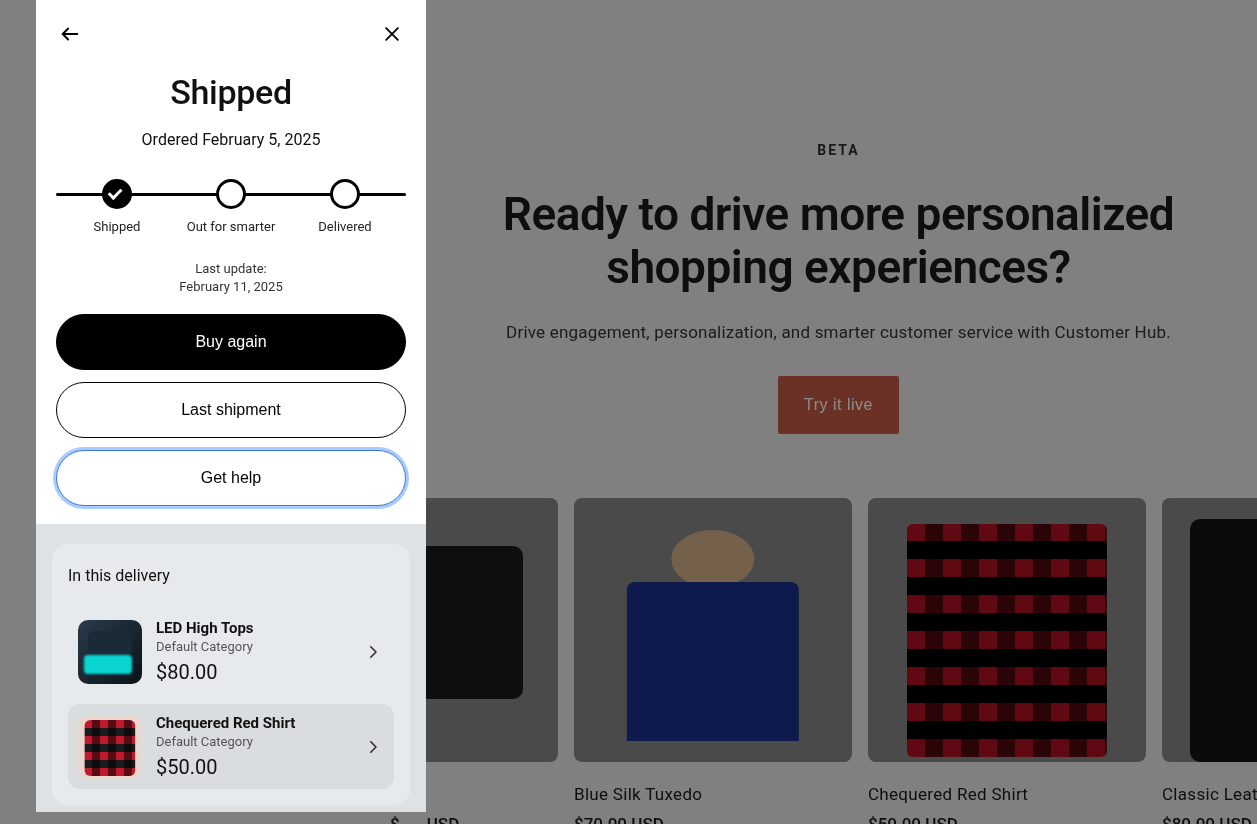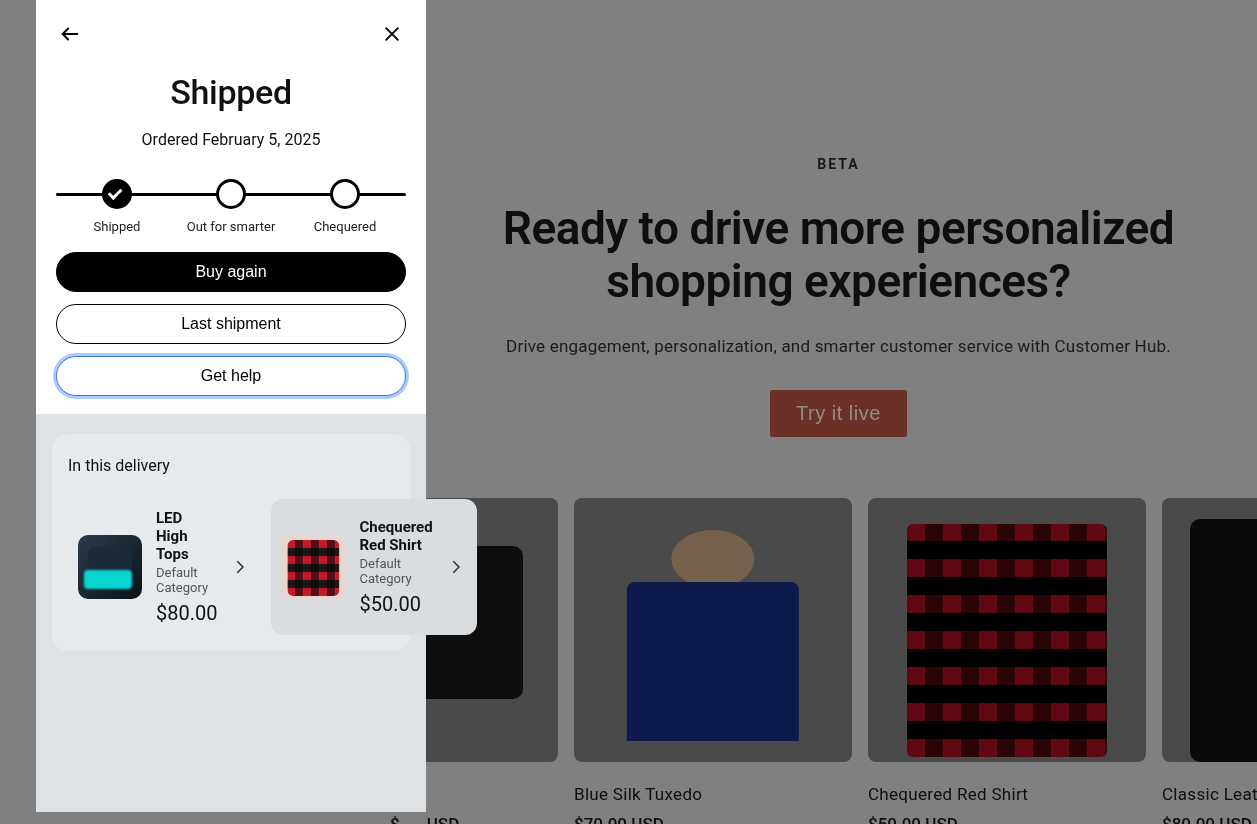--- a/index.html
+++ b/index.html
@@ -13,21 +13,21 @@
   }
   .bg-overlay {
     position: absolute; inset: 0;
     background: rgba(0,0,0,0.45);
     pointer-events: none;
     z-index: 5;
   }
   .bg-hero {
     position: absolute;
     left: 420px; right: 0;
-    top: 156px;
+    top: 142px;
     text-align: center;
     padding: 0 40px;
     color: #1a1a1a;
   }
   .bg-beta {
     font-size: 14px; font-weight: 700; letter-spacing: 2px;
     color: #2f2f2f;
     margin-bottom: 30px;
   }
   .bg-title {
@@ -36,22 +36,22 @@
     max-width: 780px; margin: 0 auto 28px auto;
   }
   .bg-sub {
     font-size: 17px; color: #333; letter-spacing: 0.2px;
     margin-bottom: 34px;
   }
   .bg-cta {
     display: inline-block;
     background: #c45a46;
     color: #fff;
-    font-size: 20px; letter-spacing: 0.5px;
-    padding: 12px 26px;
+    font-size: 16px; letter-spacing: 0.5px;
+    padding: 20px 26px;
     border: none; border-radius: 2px;
     cursor: pointer;
   }
 
   .bg-products {
     position: absolute;
     left: 390px; right: -50px;
     bottom: -10px;
     display: flex;
     gap: 16px;
@@ -133,39 +133,39 @@
     transform: rotate(-45deg) translate(0,-2px);
   }
   .progress-label { font-size: 13px; color:#222; }
 
   .last-update {
     text-align:center; font-size: 13px; color:#333; margin-top:26px; line-height:1.4;
   }
 
   .actions { margin-top: 18px; display:flex; flex-direction:column; gap:12px; padding: 0 0 18px 0; }
   .btn {
-    width: 100%; height: 40px; border-radius: 999px; font-size:16px; cursor:pointer;
+    width: 100%; height: 56px; border-radius: 999px; font-size:16px; cursor:pointer;
     display:flex;align-items:center;justify-content:center;
     border:1px solid #000; background:#fff; color:#000;
   }
   .btn.primary { background:#000; color:#fff; }
   .btn.focus { box-shadow: 0 0 0 3px rgba(64,140,255,0.45); border-color:#3a7bd5; }
 
   .panel-bottom {
     flex: 1;
     background: #dfe2e5;
     padding: 20px 16px 0 16px;
   }
   .delivery-card {
     background:#e7eaec;
     border-radius: 16px;
     padding: 22px 16px 16px 16px;
   }
   .delivery-title { font-size: 16px; font-weight: 400; margin-bottom: 24px; }
-  .delivery-list { display:flex; flex-direction: row; gap: 10px; }
+  .delivery-list { display:flex; flex-direction: column; gap: 10px; }
   .delivery-item {
     display:flex; align-items:center; gap:14px;
     padding: 10px 10px; border-radius: 12px;
     cursor:pointer;
   }
   .delivery-item.alt { background:#d9dde0; }
   .di-thumb {
     width: 64px; height: 64px; border-radius: 10px; flex: 0 0 64px;
     position: relative; overflow: hidden;
   }
@@ -254,25 +254,29 @@
         <div class="progress-step">
           <div class="progress-dot done"></div>
           <div class="progress-label">Shipped</div>
         </div>
         <div class="progress-step">
           <div class="progress-dot"></div>
           <div class="progress-label">Out for smarter</div>
         </div>
         <div class="progress-step">
           <div class="progress-dot"></div>
-          <div class="progress-label">Chequered</div>
+          <div class="progress-label">Delivered</div>
         </div>
       </div>
     </div>
 
+    <div class="last-update">
+      <span>Last update:</span><br>
+      <span>February 11, 2025</span>
+    </div>
 
     <div class="actions">
       <button class="btn primary">Buy again</button>
       <button class="btn">Last shipment</button>
       <button class="btn focus">Get help</button>
     </div>
 
   </div>
 
   <div class="panel-bottom">

